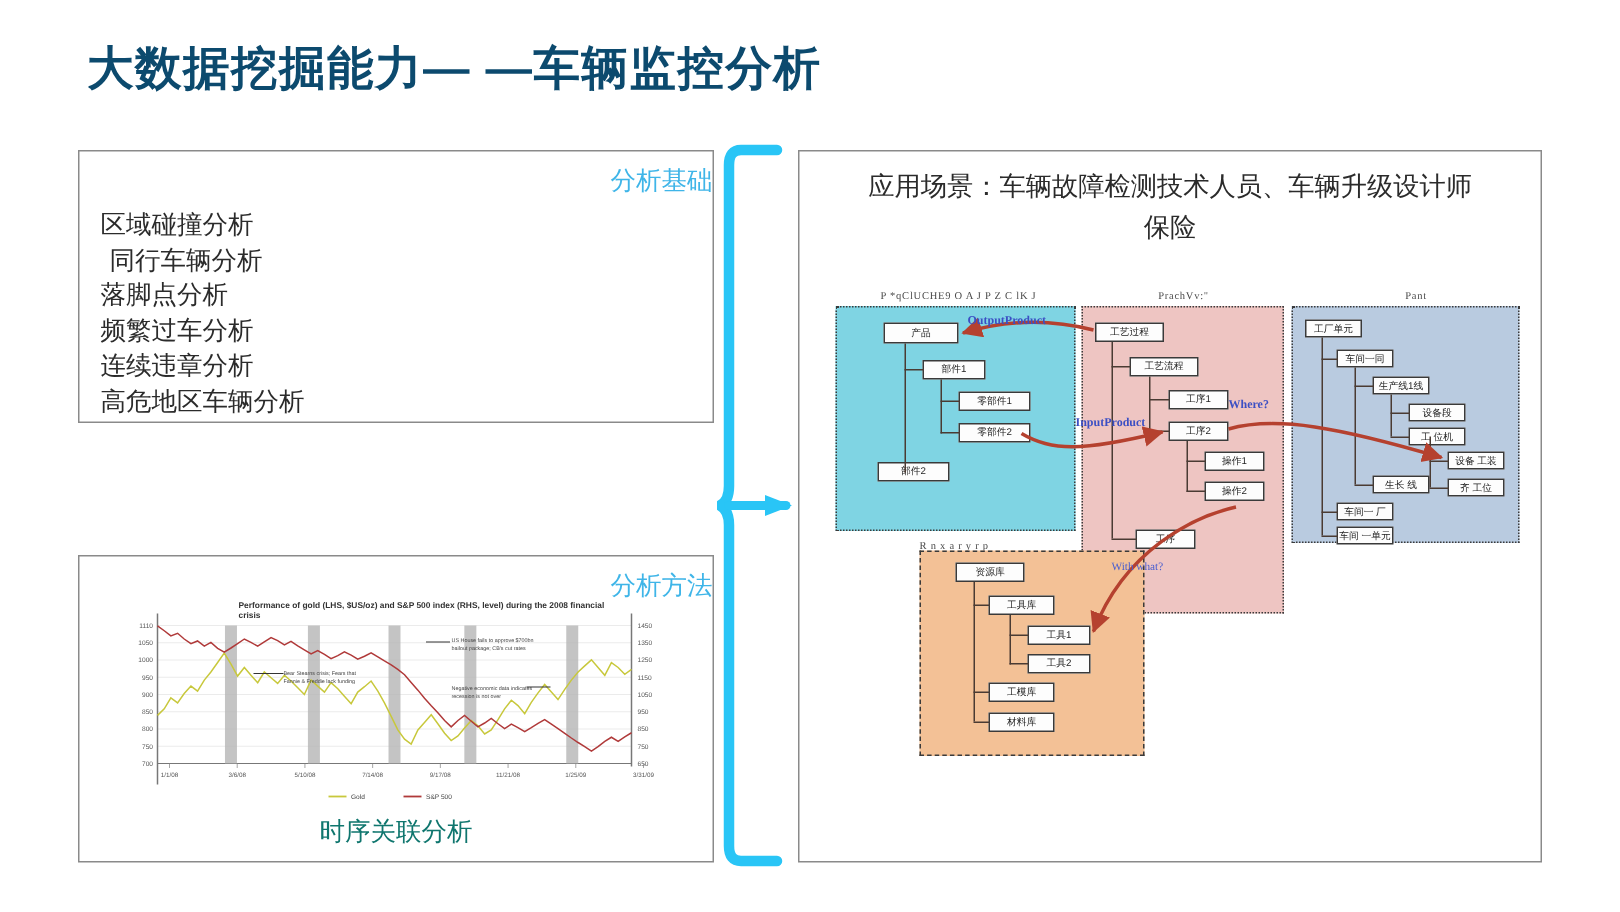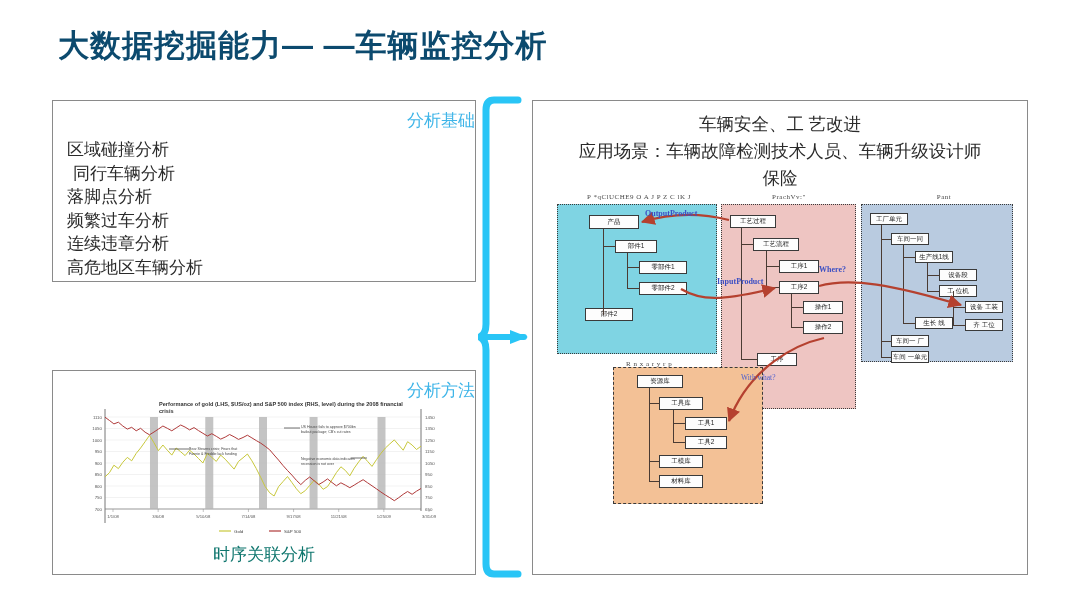--- a/index.html
+++ b/index.html
@@ -172,31 +172,30 @@
 </div>
 
 <svg id="bracket" viewBox="0 0 56 482">
   <path d="M40 4 L16 4 Q8 4 8 14 L8 228 Q8 238 2 241 Q8 244 8 254 L8 468 Q8 478 16 478 L40 478" fill="none" stroke="#29c5f6" stroke-width="7" stroke-linecap="round" stroke-linejoin="round"></path>
   <path d="M8 241 L46 241" stroke="#29c5f6" stroke-width="6" stroke-linecap="round" fill="none"></path>
   <path d="M32 234 L50 241 L32 248 Z" fill="#29c5f6"></path>
 </svg>
 
 <div class="panel" id="right-panel">
   <div id="right-head">
-    <div>车辆安全、工 艺改进</div>
     <div>应用场景：车辆故障检测技术人员、车辆升级设计师</div>
     <div>保险</div>
   </div>
 
   <div id="diagram">
 
     <div class="region-label" style="left:18px;top:0px;width:160px;">P *qClUCHE9 O A J P Z C lK J</div>
     <div class="region-label" style="left:188px;top:0px;width:120px;">PrachVv:"</div>
     <div class="region-label" style="left:348px;top:0px;width:110px;">Pant</div>
-    <div class="region-label" style="left:85px;top:167px;width:80px;text-align:left;">R n x a r y r p</div>
+    <div class="region-label" style="left:72px;top:167px;width:80px;text-align:left;">R n x a r y r p</div>
 
     <div class="region" id="region-product" style="left:16px;top:11px;width:160px;height:150px;background:#7fd4e3;border:1.5px dotted #3a3a3a;"></div>
     <div class="node" style="left:48px;top:22px;width:50px;height:14px;">产品</div>
     <div class="node" style="left:74px;top:47px;width:42px;height:13px;">部件1</div>
     <div class="node" style="left:98px;top:68px;width:48px;height:13px;">零部件1</div>
     <div class="node" style="left:98px;top:89px;width:48px;height:13px;">零部件2</div>
     <div class="node" style="left:44px;top:115px;width:48px;height:13px;">部件2</div>
 
     <div class="conn" style="left:62px;top:36px;width:1.2px;height:86px;"></div>
     <div class="conn" style="left:62px;top:53px;width:13px;height:1.2px;"></div>

